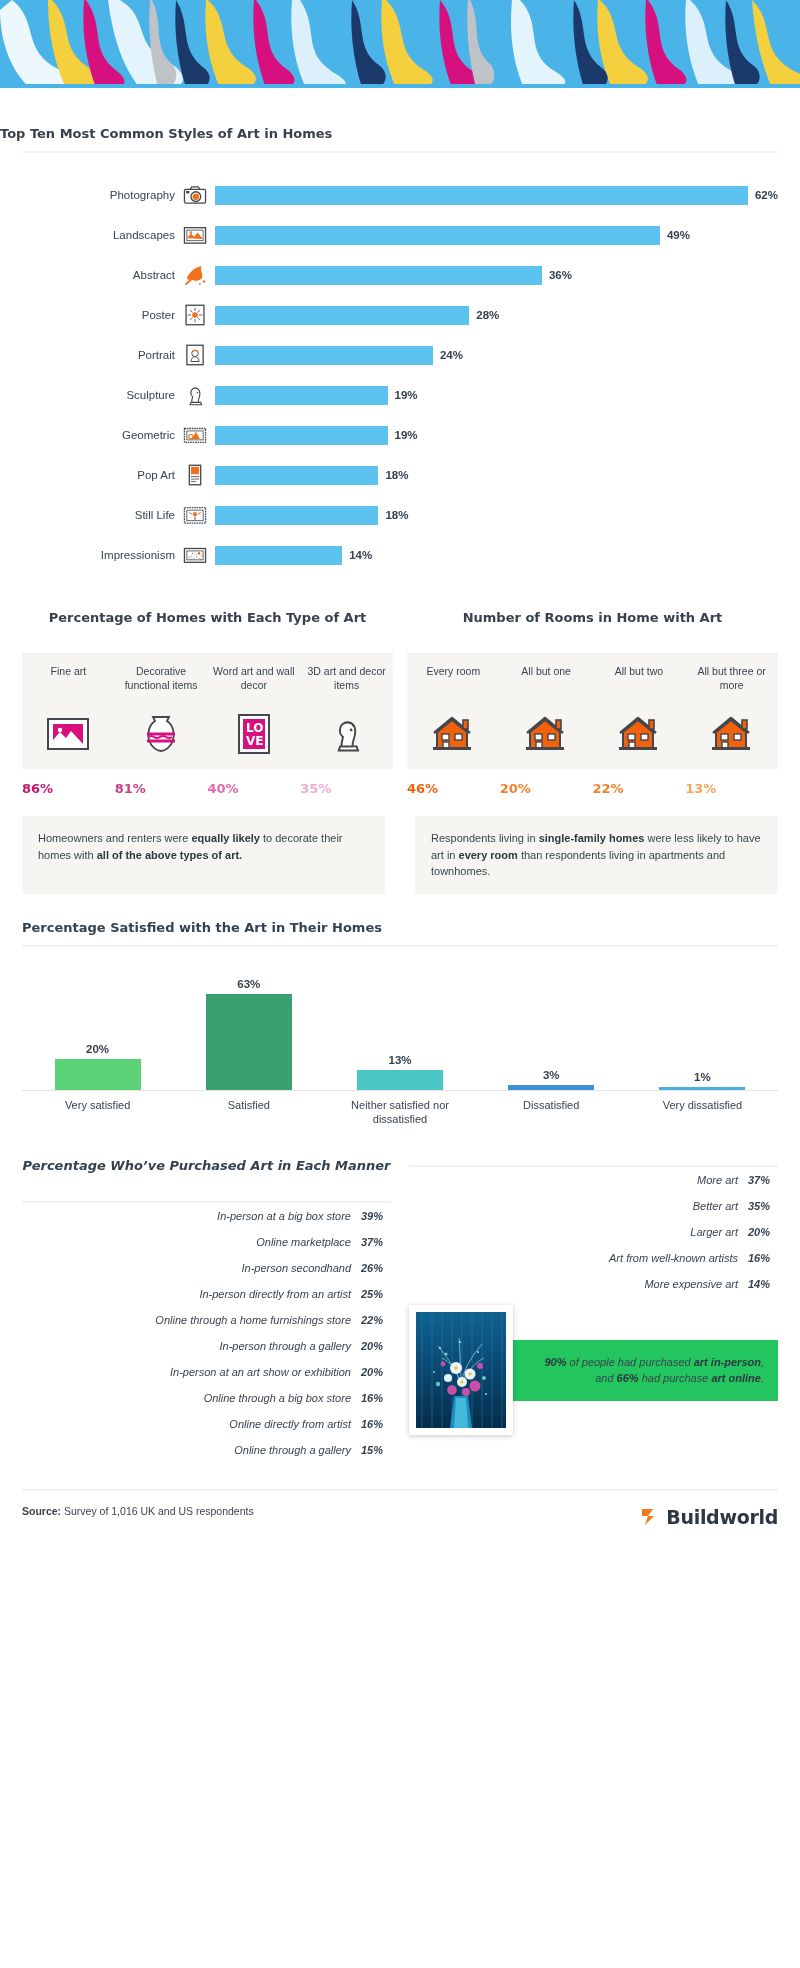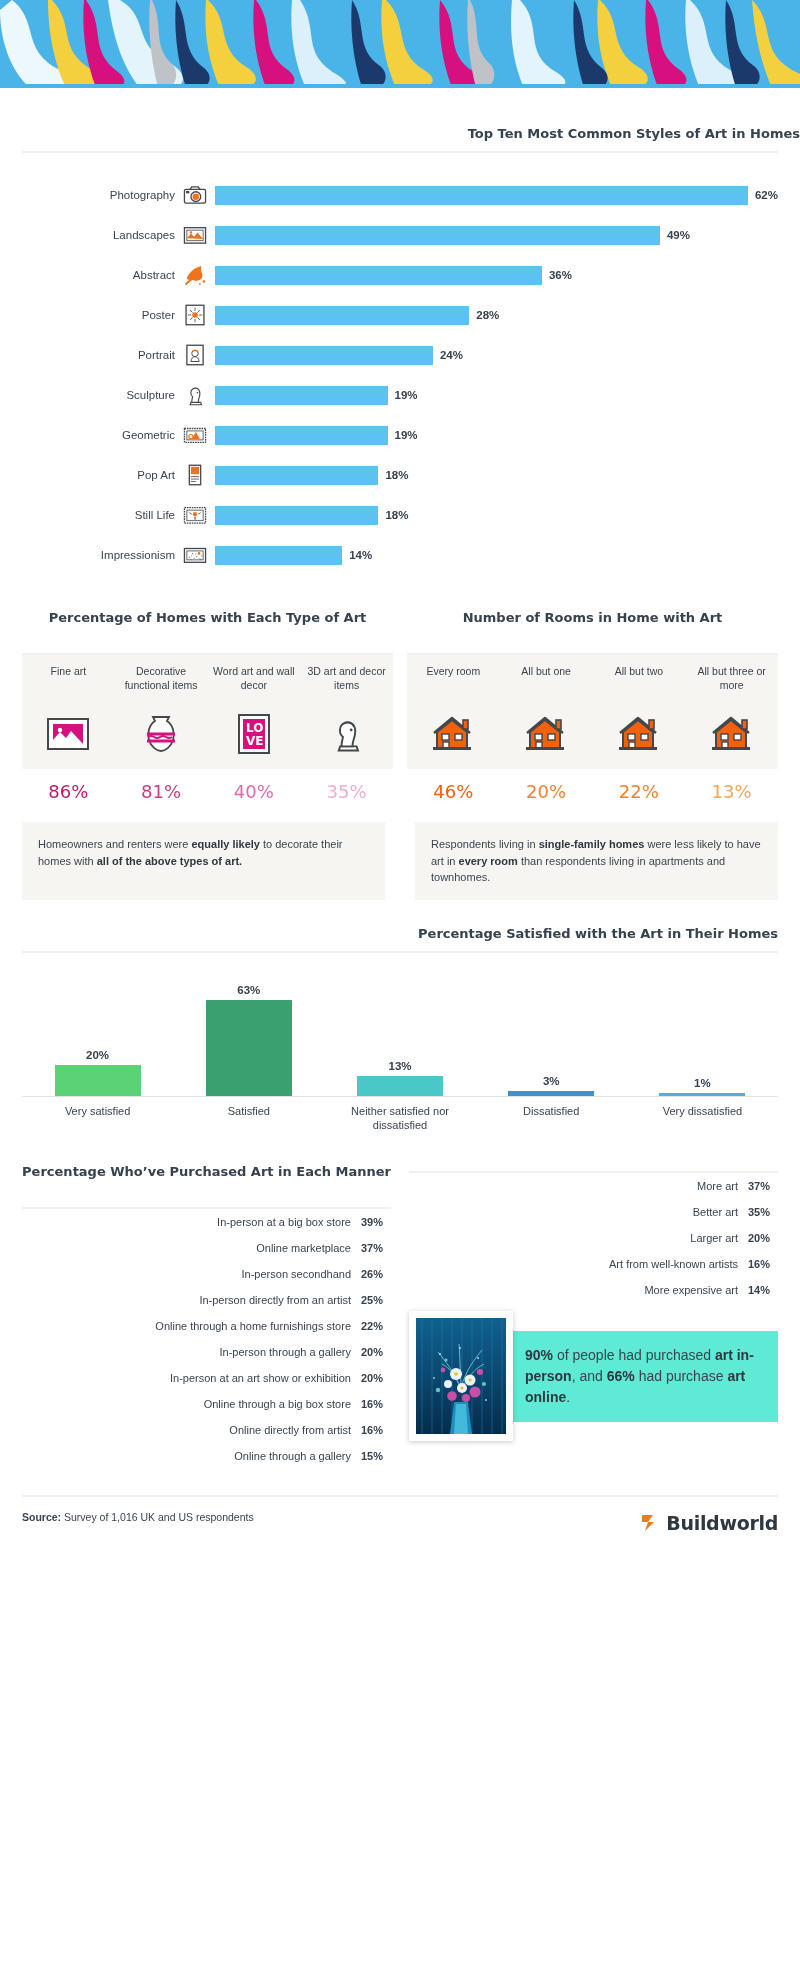--- a/index.html
+++ b/index.html
@@ -18,21 +18,21 @@
   
   .title-wrap { text-align: center; padding: 34px 0 0 0; }
   .title {
     font-size: 31px; font-weight: bold; letter-spacing: .5px;
     color: #37424f; font-family: "DejaVu Sans", sans-serif;
   }
   .title-rule { width: 172px; height: 5px; background: #f07c18; margin: 11px auto 0 auto; }
 
   
   .sec-title {
-    text-align: right; font-size: 13px; font-weight: bold; color: #37424f;
+    text-align: left; font-size: 13px; font-weight: bold; color: #37424f;
     font-family: "DejaVu Sans", sans-serif;
   }
   .hr { height: 2px; background: #f2f1ee; margin: 10px 22px 0 22px; }
 
   
   .hbar-chart { padding: 22px 22px 8px 22px; }
   .hbar-row { display: flex; align-items: center; height: 40px; }
   .hbar-label {
     width: 160px; text-align: right; font-size: 11.5px; color: #3a4450;
     padding-right: 7px; white-space: nowrap;
@@ -48,21 +48,21 @@
   .panel-title {
     text-align: center; font-size: 13px; font-weight: bold; color: #37424f;
     line-height: 1.35; font-family: "DejaVu Sans", sans-serif; min-height: 36px;
   }
   .panel-rule { height: 2px; background: #f2f1ee; margin-top: 8px; }
   .panel-grid { display: flex; background: #f6f5f2; }
   .pcell { flex: 1; text-align: center; padding: 10px 4px 8px 4px; }
   .pcell-label { font-size: 10.5px; line-height: 1.3; color: #3a4450; min-height: 42px; }
   .pcell-icon { height: 54px; display: flex; align-items: center; justify-content: center; }
   .pvals { display: flex; }
-  .pval { flex: 1; text-align: center; font-size: 18px; font-weight: normal;
+  .pval { flex: 1; text-align: left; font-size: 13px; font-weight: bold;
           padding: 12px 0 4px 0; font-family: "DejaVu Sans", sans-serif; }
 
   
   .callouts { display: flex; gap: 30px; padding: 16px 22px 0 22px; }
   .callout {
     flex: 1; background: #f6f5f2; padding: 14px 16px;
     font-size: 11px; line-height: 1.5; color: #3a4450; min-height: 74px;
   }
   .callout b { font-weight: bold; color: #2f3741; }
 
@@ -70,36 +70,36 @@
   .col-chart { padding: 26px 22px 0 22px; }
   .col-area { display: flex; align-items: flex-end; height: 118px; border-bottom: 1px solid #e6e4e0; margin-top: 26px; }
   .col-item { flex: 1; display: flex; flex-direction: column; align-items: center; justify-content: flex-end; height: 100%; }
   .col-val { font-size: 11.5px; font-weight: bold; color: #37424f; margin-bottom: 4px; }
   .col-fill { width: 86px; }
   .col-labels { display: flex; padding-top: 7px; }
   .col-label { flex: 1; text-align: center; font-size: 11px; line-height: 1.35; color: #3a4450; }
 
   
   .lists { display: flex; gap: 18px; padding: 30px 22px 0 22px; }
-  .list-col { flex: 1; }
+  .list-col { flex: 1; font-style: italic; }
   .list-title {
     text-align: center; font-size: 13px; font-weight: bold; color: #37424f;
     line-height: 1.35; font-family: "DejaVu Sans", sans-serif; min-height: 36px;
   }
   .list-rule { height: 2px; background: #f2f1ee; margin-top: 8px; }
   .list-row { display: flex; justify-content: flex-end; align-items: baseline;
               padding: 7px 0; font-size: 11px; color: #3a4450; }
   .list-row .lv { font-weight: bold; color: #37424f; margin-left: 10px; width: 30px; text-align: left; }
 
   
   .art-note { position: relative; display: flex; align-items: center; margin-top: 8px; }
   .frame { background: #fff; padding: 7px; box-shadow: 0 1px 5px rgba(0,0,0,.22); width: 104px; flex: 0 0 104px; z-index: 2;}
   .frame .canvas { width: 90px; height: 116px; display:block; }
-  .note { background: #5eead4; padding: 14px 14px 14px 24px; margin-left: -12px;
-          font-size: 14px; line-height: 1.5; color: #3a4450; flex: 1; }
+  .note { background: #22c55e; padding: 14px 14px 14px 24px; margin-left: -12px;
+          font-size: 11px; line-height: 1.5; color: #3a4450; flex: 1; text-align: right; }
   .note b { font-weight: bold; color: #2f3741; }
 
   
   .footer-rule { height: 2px; background: #f2f1ee; margin: 26px 22px 0 22px; }
   .footer { display: flex; justify-content: space-between;
             padding: 14px 22px 22px 22px; }
   .source { font-size: 10.5px; color: #3a4450; }
   .source b { font-weight: bold; }
   .logo { display: flex; align-items: center; gap: 4px; }
   .logo-text { font-size: 19px; font-weight: bold; color: #2f3741; font-family: "DejaVu Sans", sans-serif; letter-spacing:-.3px;}

